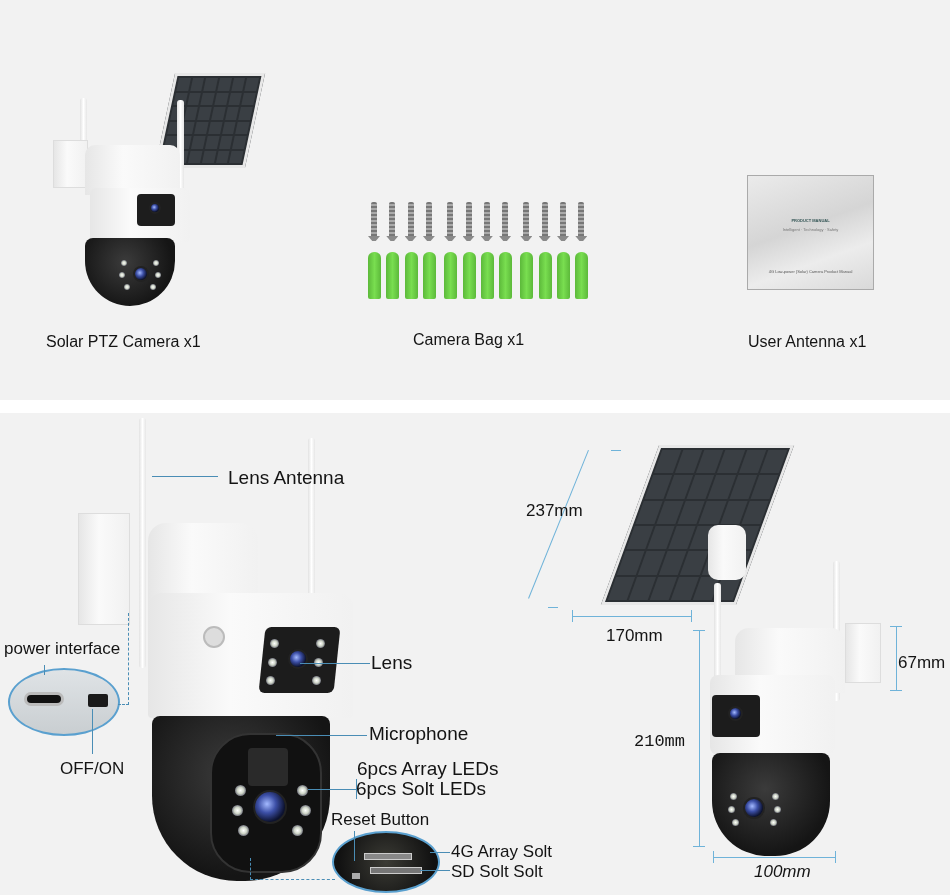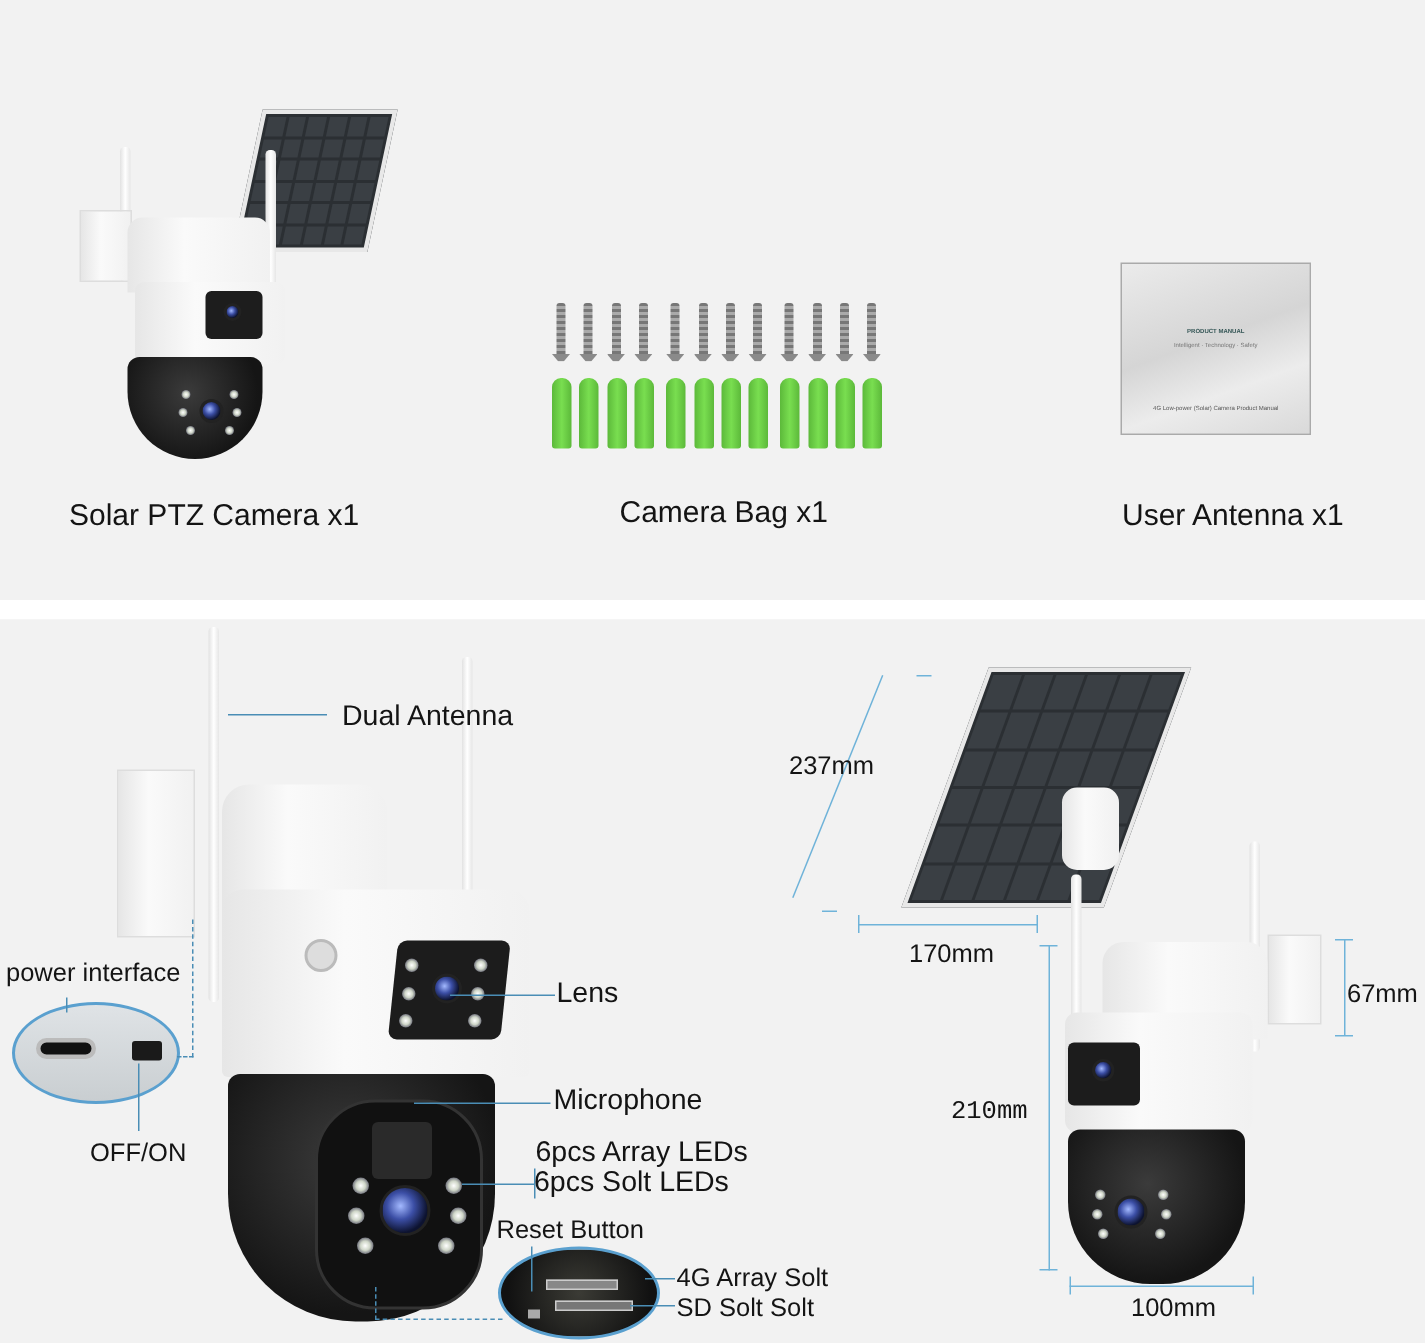--- a/index.html
+++ b/index.html
@@ -4,21 +4,21 @@
 <style>
   * { box-sizing: border-box; margin: 0; padding: 0; }
   html, body { width: 950px; height: 895px; background: #f2f2f2; overflow: hidden; }
   body { font-family: "Liberation Sans", "DejaVu Sans", sans-serif; color: #111; position: relative; }
   .panel { position: absolute; left: 0; width: 950px; background: #f2f2f2; }
   .panel-top { top: 0; height: 400px; }
   .divider { position: absolute; top: 400px; left: 0; width: 950px; height: 13px; background: #ffffff; }
   .panel-bottom { top: 413px; height: 482px; }
   .abs { position: absolute; }
   .label { position: absolute; font-size: 19px; white-space: nowrap; color: #141414; line-height: 1; }
-  .label-lg { font-size: 20px; }
+  .label-lg { font-size: 16px; }
   .line { position: absolute; background: #4a8db5; }
   .dash-v { position: absolute; border-left: 1px dashed #4a8db5; }
   .dash-h { position: absolute; border-top: 1px dashed #4a8db5; }
   .dim { position: absolute; background: #6fb3d9; }
   .cap { position: absolute; background: #6fb3d9; }
 
   
   .solar { position: absolute; background: #2b2f33; border: 3px solid #e8e8e8; display: grid; gap: 2px; padding: 2px; }
   .solar div { background: #3a3f44; }
 
@@ -202,21 +202,21 @@
     <div class="line" style="left:300px;top:250px;width:70px;height:1px;"></div>
     <div class="line" style="left:276px;top:322px;width:91px;height:1px;"></div>
     <div class="line" style="left:308px;top:376px;width:48px;height:1px;"></div>
     <div class="line" style="left:356px;top:366px;width:1px;height:20px;"></div>
     <div class="line" style="left:354px;top:418px;width:1px;height:30px;"></div>
     <div class="line" style="left:430px;top:439px;width:20px;height:1px;"></div>
     <div class="line" style="left:420px;top:457px;width:30px;height:1px;"></div>
     <div class="dash-v" style="left:250px;top:445px;height:22px;"></div>
     <div class="dash-h" style="left:250px;top:466px;width:85px;"></div>
 
-    <div class="label" style="left:228px;top:55px;">Dual Antenna</div>
+    <div class="label" style="left:228px;top:55px;">Lens Antenna</div>
     <div class="label" style="left:4px;top:227px;font-size:17px;">power interface</div>
     <div class="label" style="left:371px;top:240px;">Lens</div>
     <div class="label" style="left:60px;top:347px;font-size:17px;">OFF/ON</div>
     <div class="label" style="left:369px;top:311px;">Microphone</div>
     <div class="label" style="left:357px;top:346px;text-align:center;">6pcs Array LEDs</div>
     <div class="label" style="left:356px;top:366px;">6pcs Solt LEDs</div>
     <div class="label" style="left:331px;top:398px;font-size:17px;">Reset Button</div>
     <div class="label" style="left:451px;top:430px;font-size:17px;">4G Array Solt</div>
     <div class="label" style="left:451px;top:450px;font-size:17px;">SD Solt Solt</div>
   </div>
@@ -292,15 +292,15 @@
     <div class="cap" style="left:380px;top:213px;width:12px;height:1px;"></div>
     <div class="cap" style="left:380px;top:277px;width:12px;height:1px;"></div>
     <div class="dim" style="left:203px;top:444px;width:123px;height:1px;"></div>
     <div class="cap" style="left:203px;top:438px;width:1px;height:12px;"></div>
     <div class="cap" style="left:325px;top:438px;width:1px;height:12px;"></div>
 
     <div class="label" style="left:16px;top:89px;font-size:17px;">237mm</div>
     <div class="label" style="left:96px;top:214px;font-size:17px;">170mm</div>
     <div class="label" style="left:124px;top:320px;font-size:17px;font-family:Liberation Mono, monospace;">210mm</div>
     <div class="label" style="left:388px;top:241px;font-size:17px;">67mm</div>
-    <div class="label" style="left:244px;top:450px;font-size:17px;">100mm</div>
+    <div class="label" style="left:244px;top:450px;font-size:17px;font-style:italic;">100mm</div>
   </div>
 </section>
 
 </body></html>

